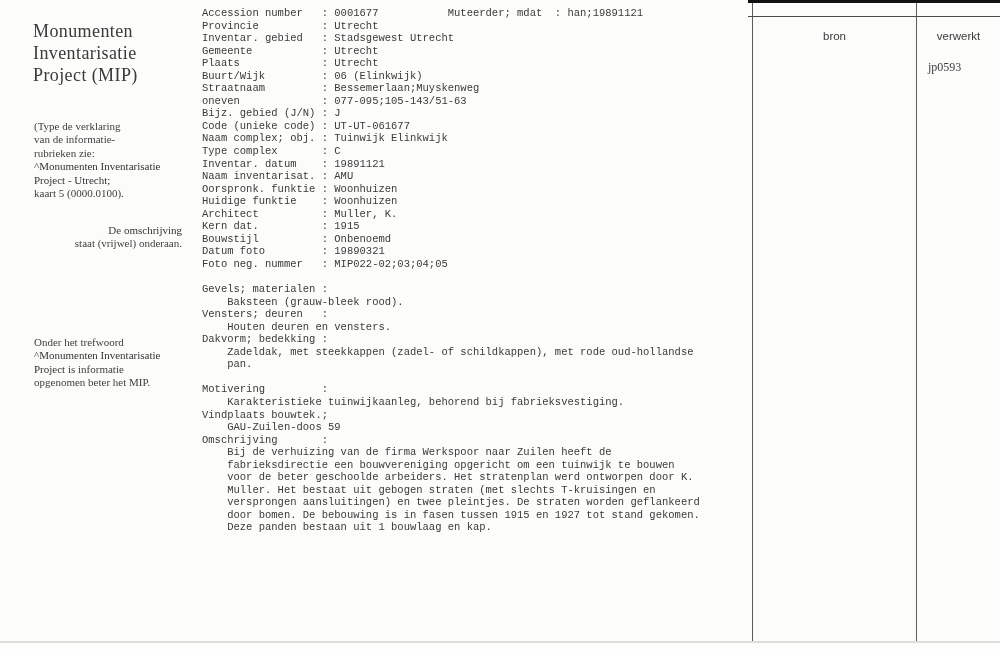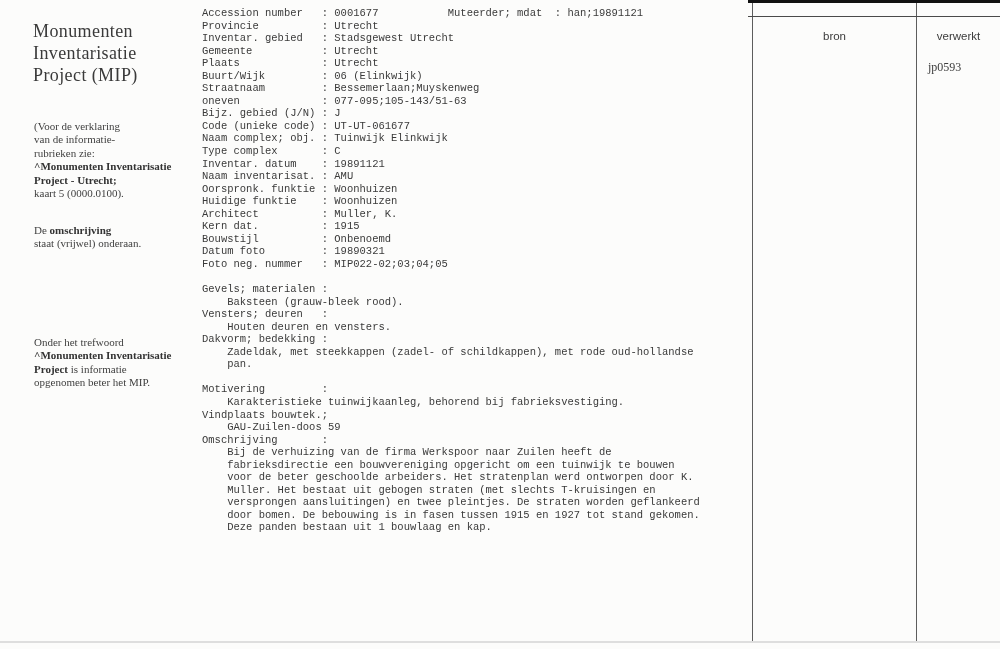--- a/index.html
+++ b/index.html
@@ -22,23 +22,23 @@
     color: #3a3a3a;
     white-space: pre;
   }
   .note {
     position: absolute; left: 34px; width: 148px;
     font-size: 11px; line-height: 13.4px;
     color: #3f3f3f;
     white-space: pre;
     overflow: hidden;
   }
-  .note .b { font-weight: bold; color: #333; }
+  .note .b { font-weight: normal; color: #333; }
   .n1 { top: 112px; }
-  .n2 { top: 216px; }
+  .n2 { top: 216px; text-align: right; }
   .n3 { top: 328px; }
 
   
   .record {
     position: absolute; left: 198px; top: 3px; margin: 4px;
     font-family: "Liberation Mono", "DejaVu Sans Mono", monospace;
     font-size: 10.5px; line-height: 12.55px;
     color: #3a3a3a;
     white-space: pre;
   }
@@ -75,21 +75,21 @@
 </head>
 <body>
 
 <div class="canvas">
 
   <aside class="sidebar">
     <h1 class="title">Monumenten
 Inventarisatie
 Project (MIP)</h1>
 
-    <div class="note n1"><span>(Voor de verklaring
+    <div class="note n1"><span>(Type de verklaring
 van de informatie-
 rubrieken zie:
 </span><span class="b">^Monumenten Inventarisatie
 Project - Utrecht;
 </span><span>kaart 5 (0000.0100).</span></div>
 
     <div class="note n2"><span>De </span><span class="b">omschrijving</span><span>
 staat (vrijwel) onderaan.</span></div>
 
     <div class="note n3"><span>Onder het trefwoord

